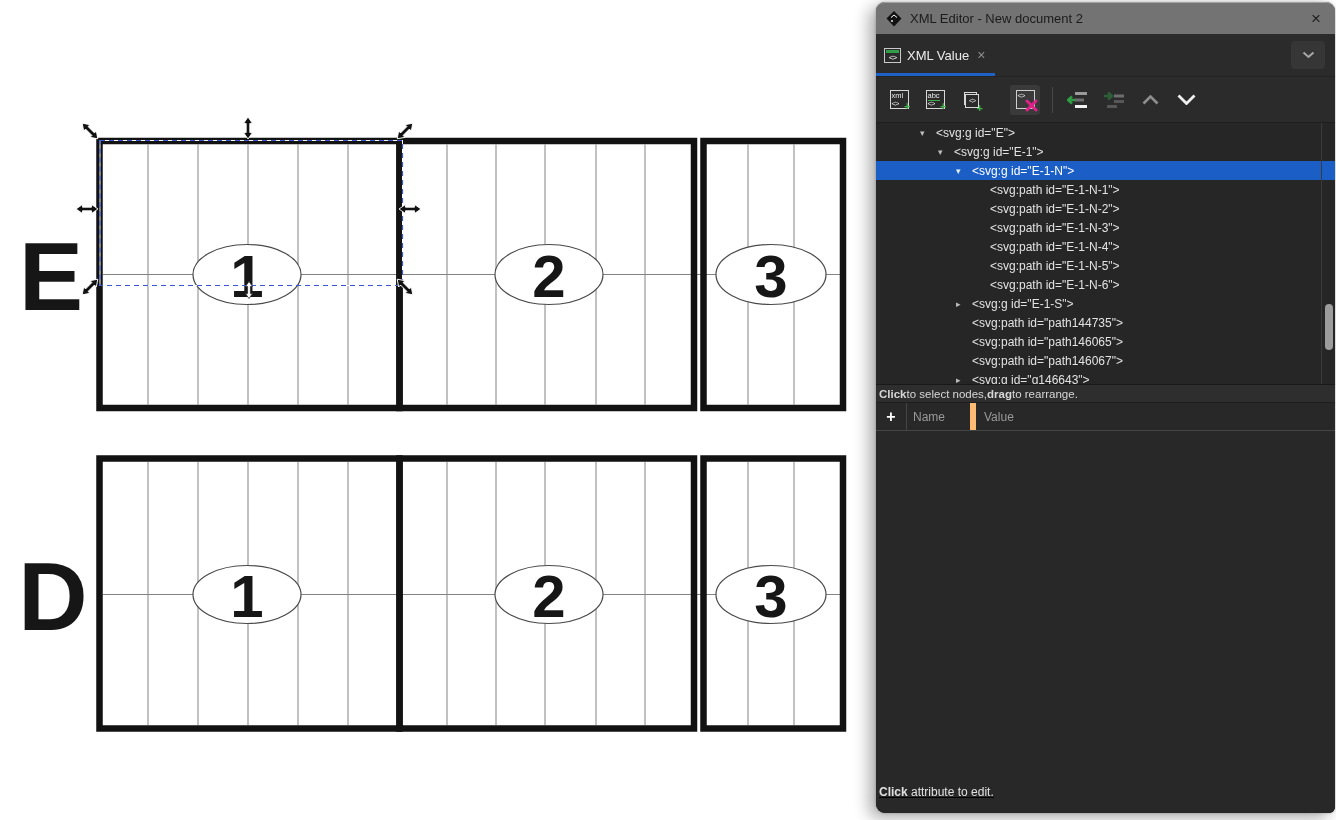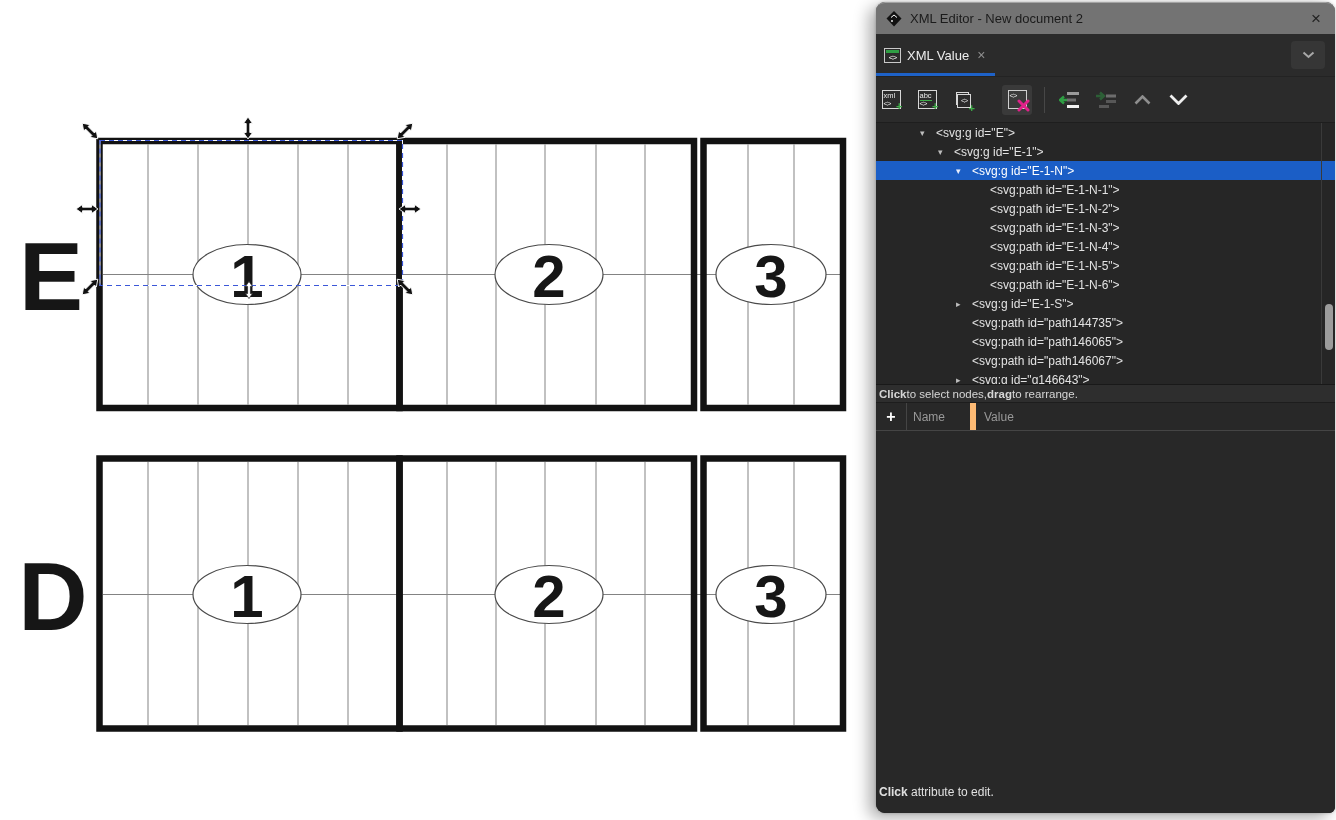--- a/index.html
+++ b/index.html
@@ -21,21 +21,21 @@
   .tab .accent{position:absolute;left:0;right:0;bottom:0;height:3px;background:#1e62c8;}
   .tabicon{width:17px;height:15px;border:1px solid #c9c9c9;box-sizing:border-box;position:relative;background:#2b2b2b;}
   .tabicon .bar{position:absolute;left:1px;right:1px;top:1px;height:3px;background:#2f9e44;}
   .tabicon .gl{position:absolute;left:0;right:0;top:4px;text-align:center;font-size:8px;color:#fff;letter-spacing:-1px;}
   .tab .tlbl{font-size:13px;color:#ececec;}
   .tab .tclose{font-size:14px;color:#8f8f8f;margin-left:2px;}
   .tab-drop{position:absolute;right:10px;top:7px;width:34px;height:28px;background:#363636;border-radius:4px;
     display:flex;align-items:center;justify-content:center;}
 
   .toolbar{height:45px;background:#2b2b2b;border-bottom:1px solid #1e1e1e;display:flex;align-items:center;
-    flex:0 0 auto;}
+    padding-left:8px;flex:0 0 auto;}
   .tbtn{width:30px;height:30px;margin-right:6px;display:flex;align-items:center;justify-content:center;
     position:relative;border-radius:3px;}
   .tbtn.raised{background:#3a3a3a;}
   .nodebox{width:19px;height:19px;border:1.5px solid #d8d8d8;box-sizing:border-box;position:relative;
     font-size:7.5px;color:#e8e8e8;line-height:8px;text-align:left;padding:1px 0 0 1px;}
   .nodebox .l2{letter-spacing:-1px;}
   .greenplus{position:absolute;right:-3px;bottom:-4px;color:#3fae49;font-weight:bold;font-size:11px;line-height:1;}
   .dup-back{position:absolute;left:4px;top:3px;width:13px;height:13px;border:1.5px solid #d8d8d8;box-sizing:border-box;}
   .dup-front{position:absolute;right:3px;bottom:3px;width:14px;height:14px;border:1.5px solid #d8d8d8;box-sizing:border-box;
     background:#2b2b2b;font-size:7px;color:#e8e8e8;text-align:center;line-height:11px;letter-spacing:-1px;}
@@ -62,21 +62,21 @@
   .plusbtn{width:30px;height:100%;display:flex;align-items:center;justify-content:center;border-right:1px solid #454545;
     color:#fff;font-size:16px;font-weight:bold;}
   .col-name{width:57px;padding-left:6px;border-right:6px solid #fdba74;height:100%;display:flex;align-items:center;}
   .col-value{padding-left:8px;flex:1;}
   .attrrow{height:23px;display:flex;align-items:center;font-size:12px;color:#f0f0f0;flex:0 0 auto;}
   .attrrow .trashcell{width:30px;display:flex;justify-content:center;}
   .attrrow .ncell{width:57px;padding-left:6px;}
   .attrrow .vcell{padding-left:8px;flex:1;}
   .attrempty{flex:1 1 auto;background:#282828;}
 
-  .dfooter{flex:0 0 auto;padding:2px 8px 10px 3px;background:#282828;border-radius:0 0 6px 9px;}
+  .dfooter{flex:0 0 auto;padding:2px 8px 10px 3px;background:#282828;border-radius:0 0 6px 9px;text-decoration:underline;}
   .fline1{font-size:12px;color:#e0e0e0;margin:2px 0 4px 0;}
   .fline2{display:flex;align-items:center;font-size:12px;color:#e0e0e0;}
   .toggle{width:40px;height:21px;border-radius:11px;background:#2e6ed0;position:relative;margin-left:10px;
     border:1px solid #1e1e1e;box-sizing:border-box;}
   .knob{position:absolute;top:0;right:0;width:19px;height:19px;border-radius:50%;background:#343434;
     border:1px solid #555;box-sizing:border-box;}
   .spacer{flex:1;}
   .laybtn{width:25px;height:21px;display:flex;align-items:center;justify-content:center;border-radius:3px;margin-left:3px;}
   .laybtn.on{background:#454545;}
 </style>

